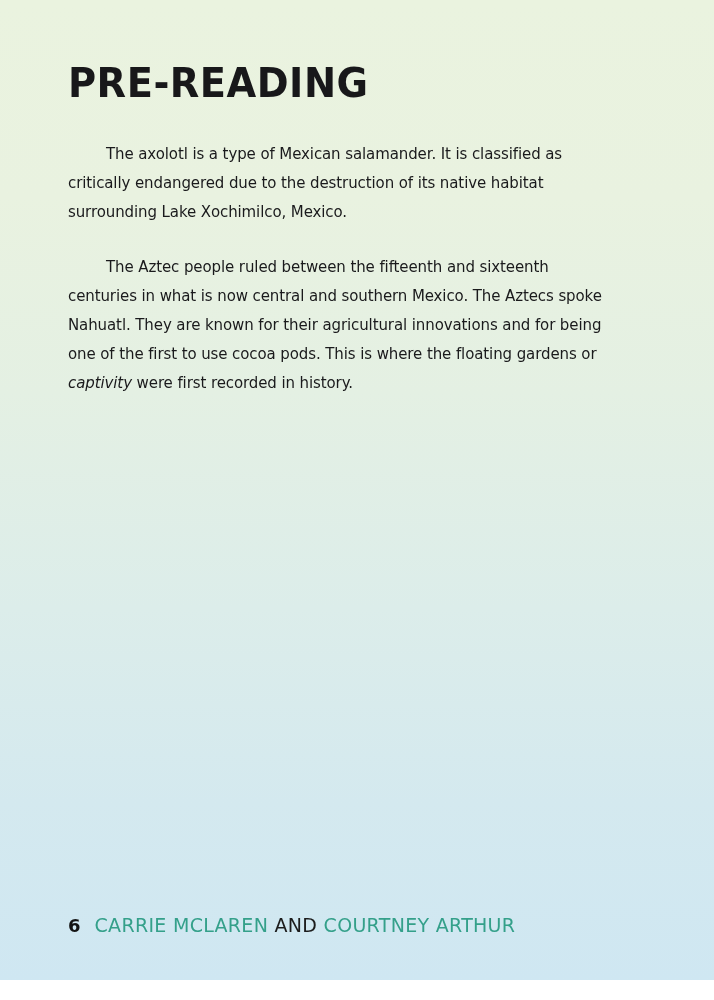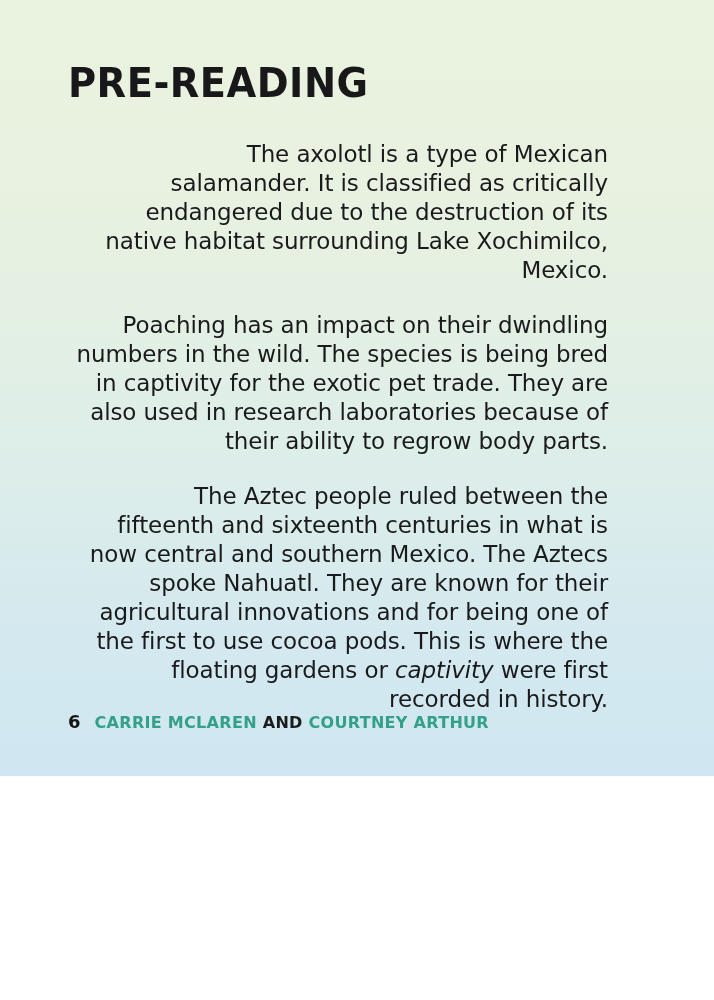--- a/index.html
+++ b/index.html
@@ -8,21 +8,21 @@
   }
   body {
     width: 714px;
     height: 1000px;
     font-family: "DejaVu Sans", sans-serif;
     background: #ffffff;
   }
   .page {
     position: relative;
     width: 714px;
-    height: 776px;
+    height: 980px;
     box-sizing: border-box;
     background: linear-gradient(to bottom, #eaf3df 0%, #e9f2e0 20%, #e4f0e3 40%, #dcedea 62%, #d4e9ef 82%, #cfe7f2 100%);
     overflow: hidden;
   }
   .content {
     position: absolute;
     left: 68px;
     top: 60px;
     width: 540px;
   }
@@ -31,66 +31,64 @@
     font-weight: bold;
     font-size: 40px;
     letter-spacing: 0.5px;
     color: #18181a;
     margin: 0 0 34px 0;
     text-transform: uppercase;
     transform: scaleX(0.96);
     transform-origin: left center;
   }
   .para {
-    font-size: 23px;
+    font-size: 15px;
     line-height: 29px;
     color: #1a1a1c;
     margin: 0 0 26px 0;
     text-indent: 38px;
     font-family: "DejaVu Sans", sans-serif;
     letter-spacing: -0.1px;
-    text-align: right;
   }
   .para em {
     font-style: italic;
   }
   .footer {
     position: absolute;
     left: 68px;
     bottom: 44px;
     display: flex;
     align-items: baseline;
     gap: 14px;
   }
   .folio {
     font-size: 18px;
     font-weight: bold;
     color: #141414;
   }
   .byline {
-    font-size: 16px;
-    font-weight: bold;
+    font-size: 19px;
+    font-weight: normal;
     letter-spacing: 0.3px;
     color: #34a08a;
     text-transform: uppercase;
   }
   .byline .and {
     color: #1c1c1c;
   }
 </style>
 </head>
 <body>
 
 <div class="page">
 
   <div class="content">
     <h1 class="page-title">Pre-Reading</h1>
     <div id="paragraphs">
         <p class="para"><span>The axolotl is a type of Mexican salamander. It is classified as critically endangered due to the destruction of its native habitat surrounding Lake Xochimilco, Mexico.</span></p>
-        <p class="para"><span>Poaching has an impact on their dwindling numbers in the wild. The species is being bred in captivity for the exotic pet trade. They are also used in research laboratories because of their ability to regrow body parts.</span></p>
         <p class="para"><span>The Aztec people ruled between the fifteenth and sixteenth centuries in what is now central and southern Mexico. The Aztecs spoke Nahuatl. They are known for their agricultural innovations and for being one of the first to use cocoa pods. This is where the floating gardens or </span><em>captivity</em><span> were first recorded in history.</span></p>
       </div>
   </div>
 
   <div class="footer">
     <span class="folio">6</span>
     <span class="byline">
       <span>Carrie McLaren</span>
       <span class="and">and</span>
       <span>Courtney Arthur</span>

